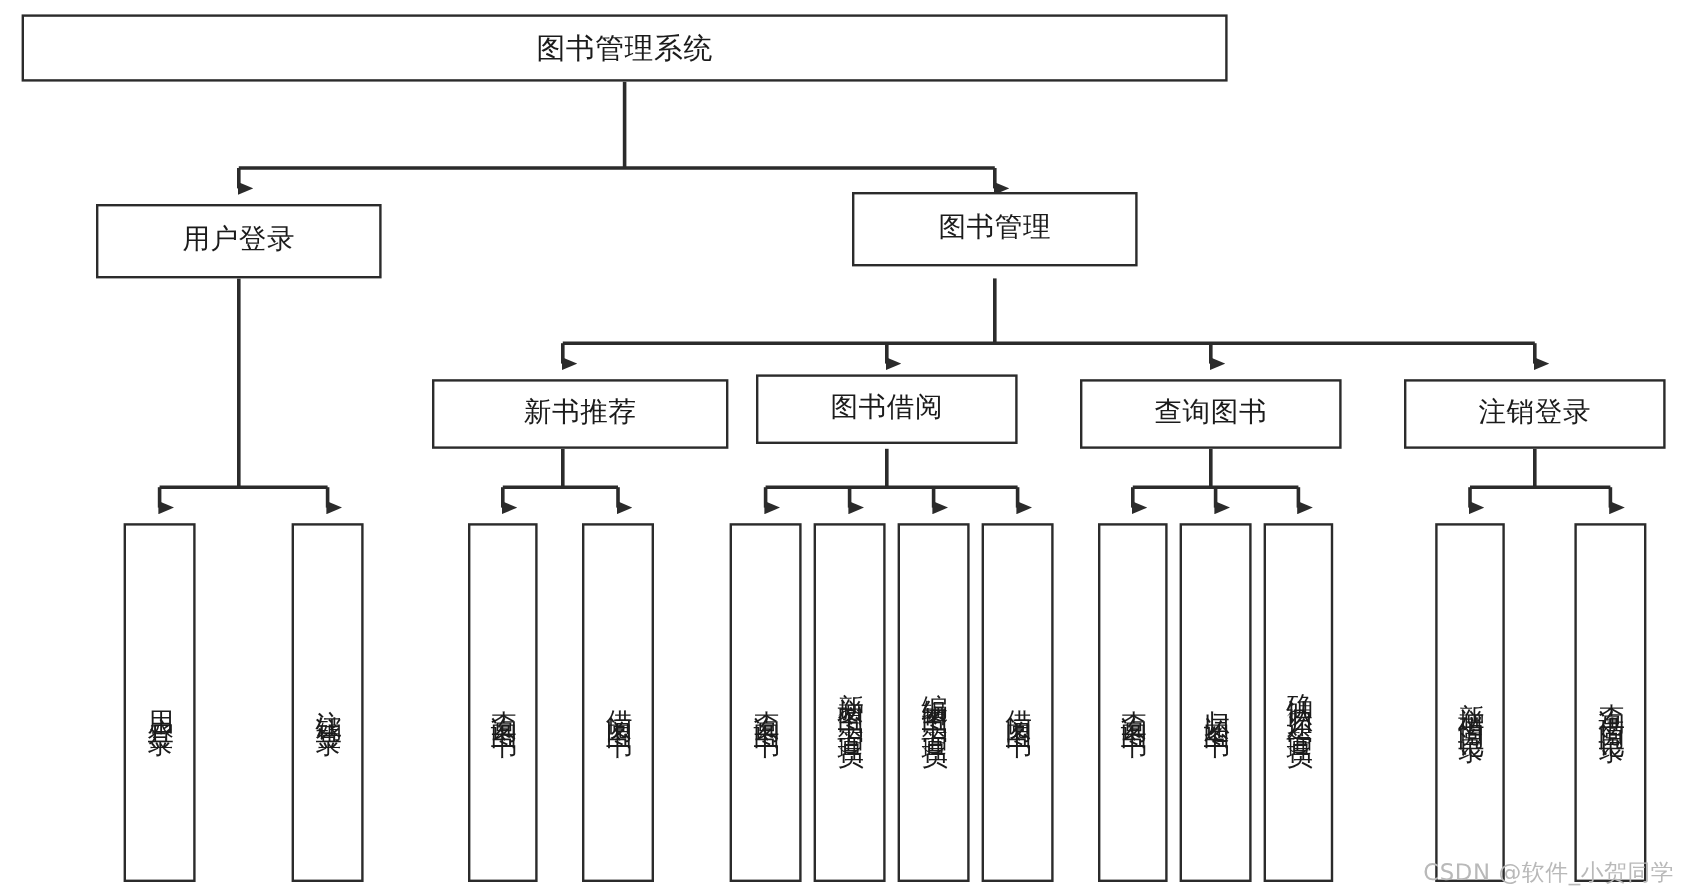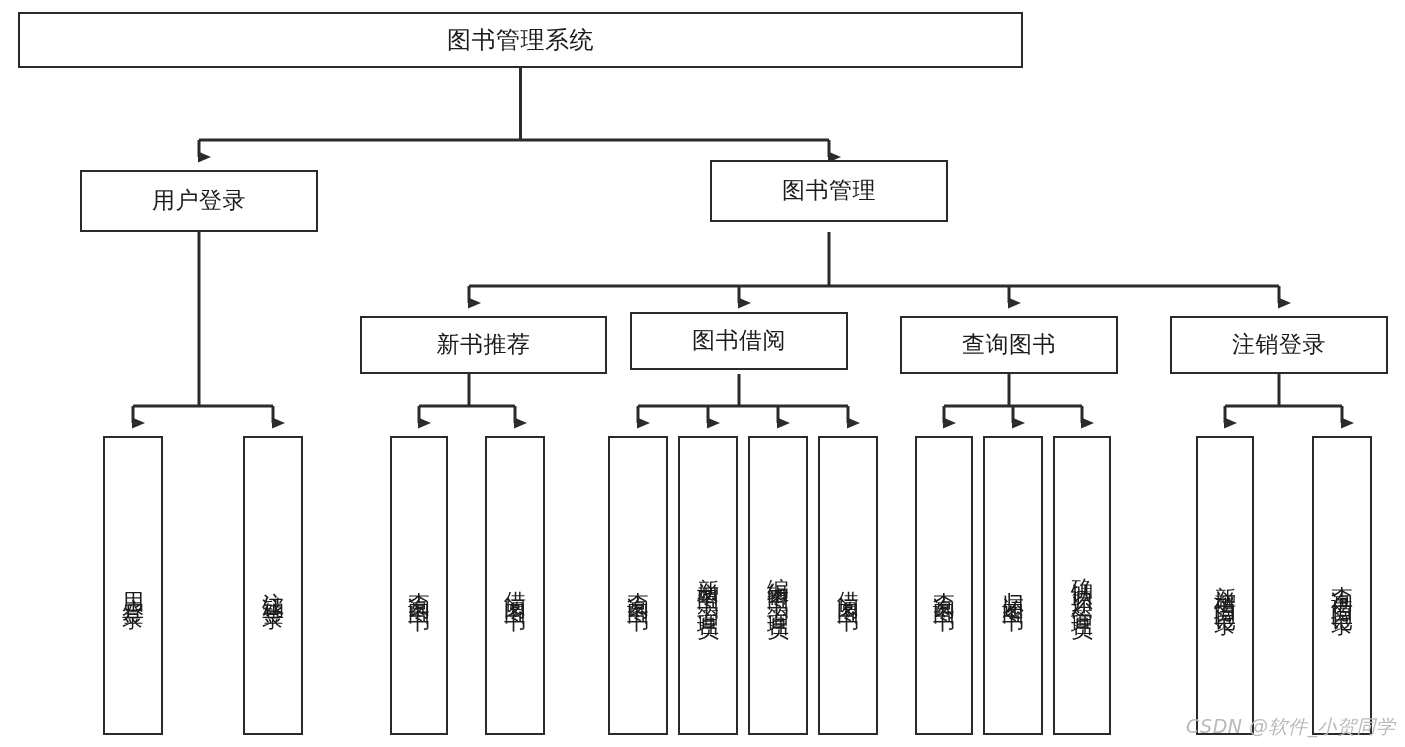--- a/index.html
+++ b/index.html
@@ -74,21 +74,20 @@
   #watermark {
     position: absolute;
     left: 1186px;
     top: 714px;
     font-size: 19px;
     color: #b9b9b9;
     font-family: "DejaVu Sans", "Liberation Sans", sans-serif;
     white-space: nowrap;
     z-index: 5;
     letter-spacing: 0.5px;
-    font-style: italic;
   }
 </style>
 </head>
 <body>
 
 <div id="diagram-root">
 
   <svg id="connector-layer" viewBox="0 0 1405 747" width="1405" height="747" xmlns="http://www.w3.org/2000/svg">
     <defs>
       <marker id="arrow-down" markerWidth="11" markerHeight="13" refX="5.5" refY="12" orient="auto-start-reverse" markerUnits="userSpaceOnUse">

